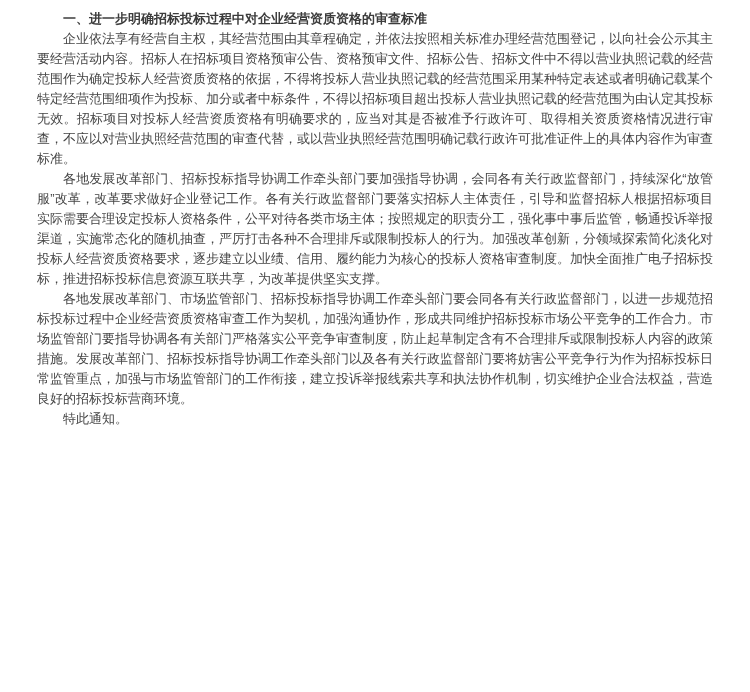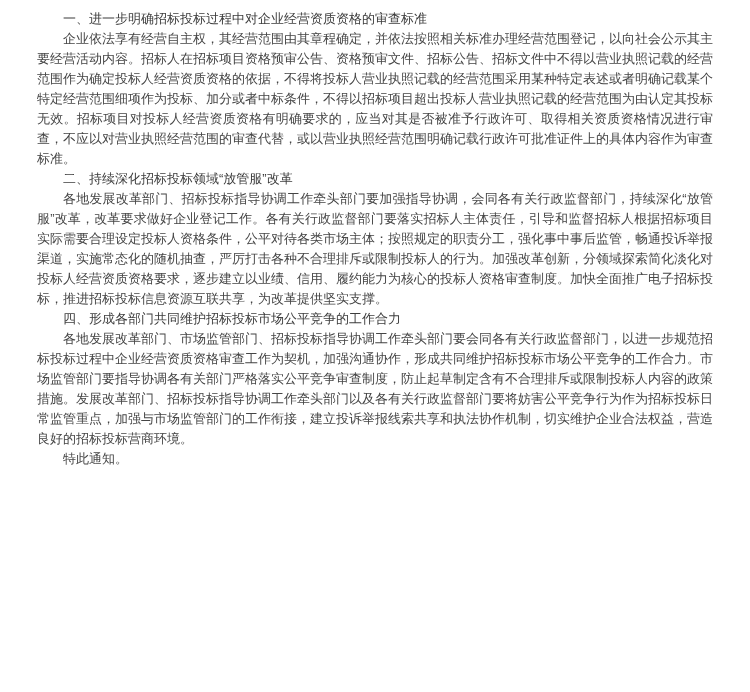--- a/index.html
+++ b/index.html
@@ -23,35 +23,33 @@
       margin: 0;
       padding: 0;
       text-indent: 2em;
       font-size: 13px;
       line-height: 20px;
     }
     .salutation {
       text-indent: 0;
     }
     .section-heading {
-      font-weight: normal;
+      font-weight: bold;
       color: #3c3c3c;
     }
   </style>
 </head>
 <body>
 
 <div class="doc">
 
 
   <h2 class="section-heading">一、进一步明确招标投标过程中对企业经营资质资格的审查标准</h2>
   <p>企业依法享有经营自主权，其经营范围由其章程确定，并依法按照相关标准办理经营范围登记，以向社会公示其主要经营活动内容。招标人在招标项目资格预审公告、资格预审文件、招标公告、招标文件中不得以营业执照记载的经营范围作为确定投标人经营资质资格的依据，不得将投标人营业执照记载的经营范围采用某种特定表述或者明确记载某个特定经营范围细项作为投标、加分或者中标条件，不得以招标项目超出投标人营业执照记载的经营范围为由认定其投标无效。招标项目对投标人经营资质资格有明确要求的，应当对其是否被准予行政许可、取得相关资质资格情况进行审查，不应以对营业执照经营范围的审查代替，或以营业执照经营范围明确记载行政许可批准证件上的具体内容作为审查标准。</p>
 
-  <h2 class="section-heading">二、持续深化招标投标领域“放管服”改革</h2>
   <p>各地发展改革部门、招标投标指导协调工作牵头部门要加强指导协调，会同各有关行政监督部门，持续深化“放管服”改革，改革要求做好企业登记工作。各有关行政监督部门要落实招标人主体责任，引导和监督招标人根据招标项目实际需要合理设定投标人资格条件，公平对待各类市场主体；按照规定的职责分工，强化事中事后监管，畅通投诉举报渠道，实施常态化的随机抽查，严厉打击各种不合理排斥或限制投标人的行为。加强改革创新，分领域探索简化淡化对投标人经营资质资格要求，逐步建立以业绩、信用、履约能力为核心的投标人资格审查制度。加快全面推广电子招标投标，推进招标投标信息资源互联共享，为改革提供坚实支撑。</p>
 
 
-  <h2 class="section-heading">四、形成各部门共同维护招标投标市场公平竞争的工作合力</h2>
   <p>各地发展改革部门、市场监管部门、招标投标指导协调工作牵头部门要会同各有关行政监督部门，以进一步规范招标投标过程中企业经营资质资格审查工作为契机，加强沟通协作，形成共同维护招标投标市场公平竞争的工作合力。市场监管部门要指导协调各有关部门严格落实公平竞争审查制度，防止起草制定含有不合理排斥或限制投标人内容的政策措施。发展改革部门、招标投标指导协调工作牵头部门以及各有关行政监督部门要将妨害公平竞争行为作为招标投标日常监管重点，加强与市场监管部门的工作衔接，建立投诉举报线索共享和执法协作机制，切实维护企业合法权益，营造良好的招标投标营商环境。</p>
 
 
   <p>特此通知。</p>
 </div>
 
 </body></html>

